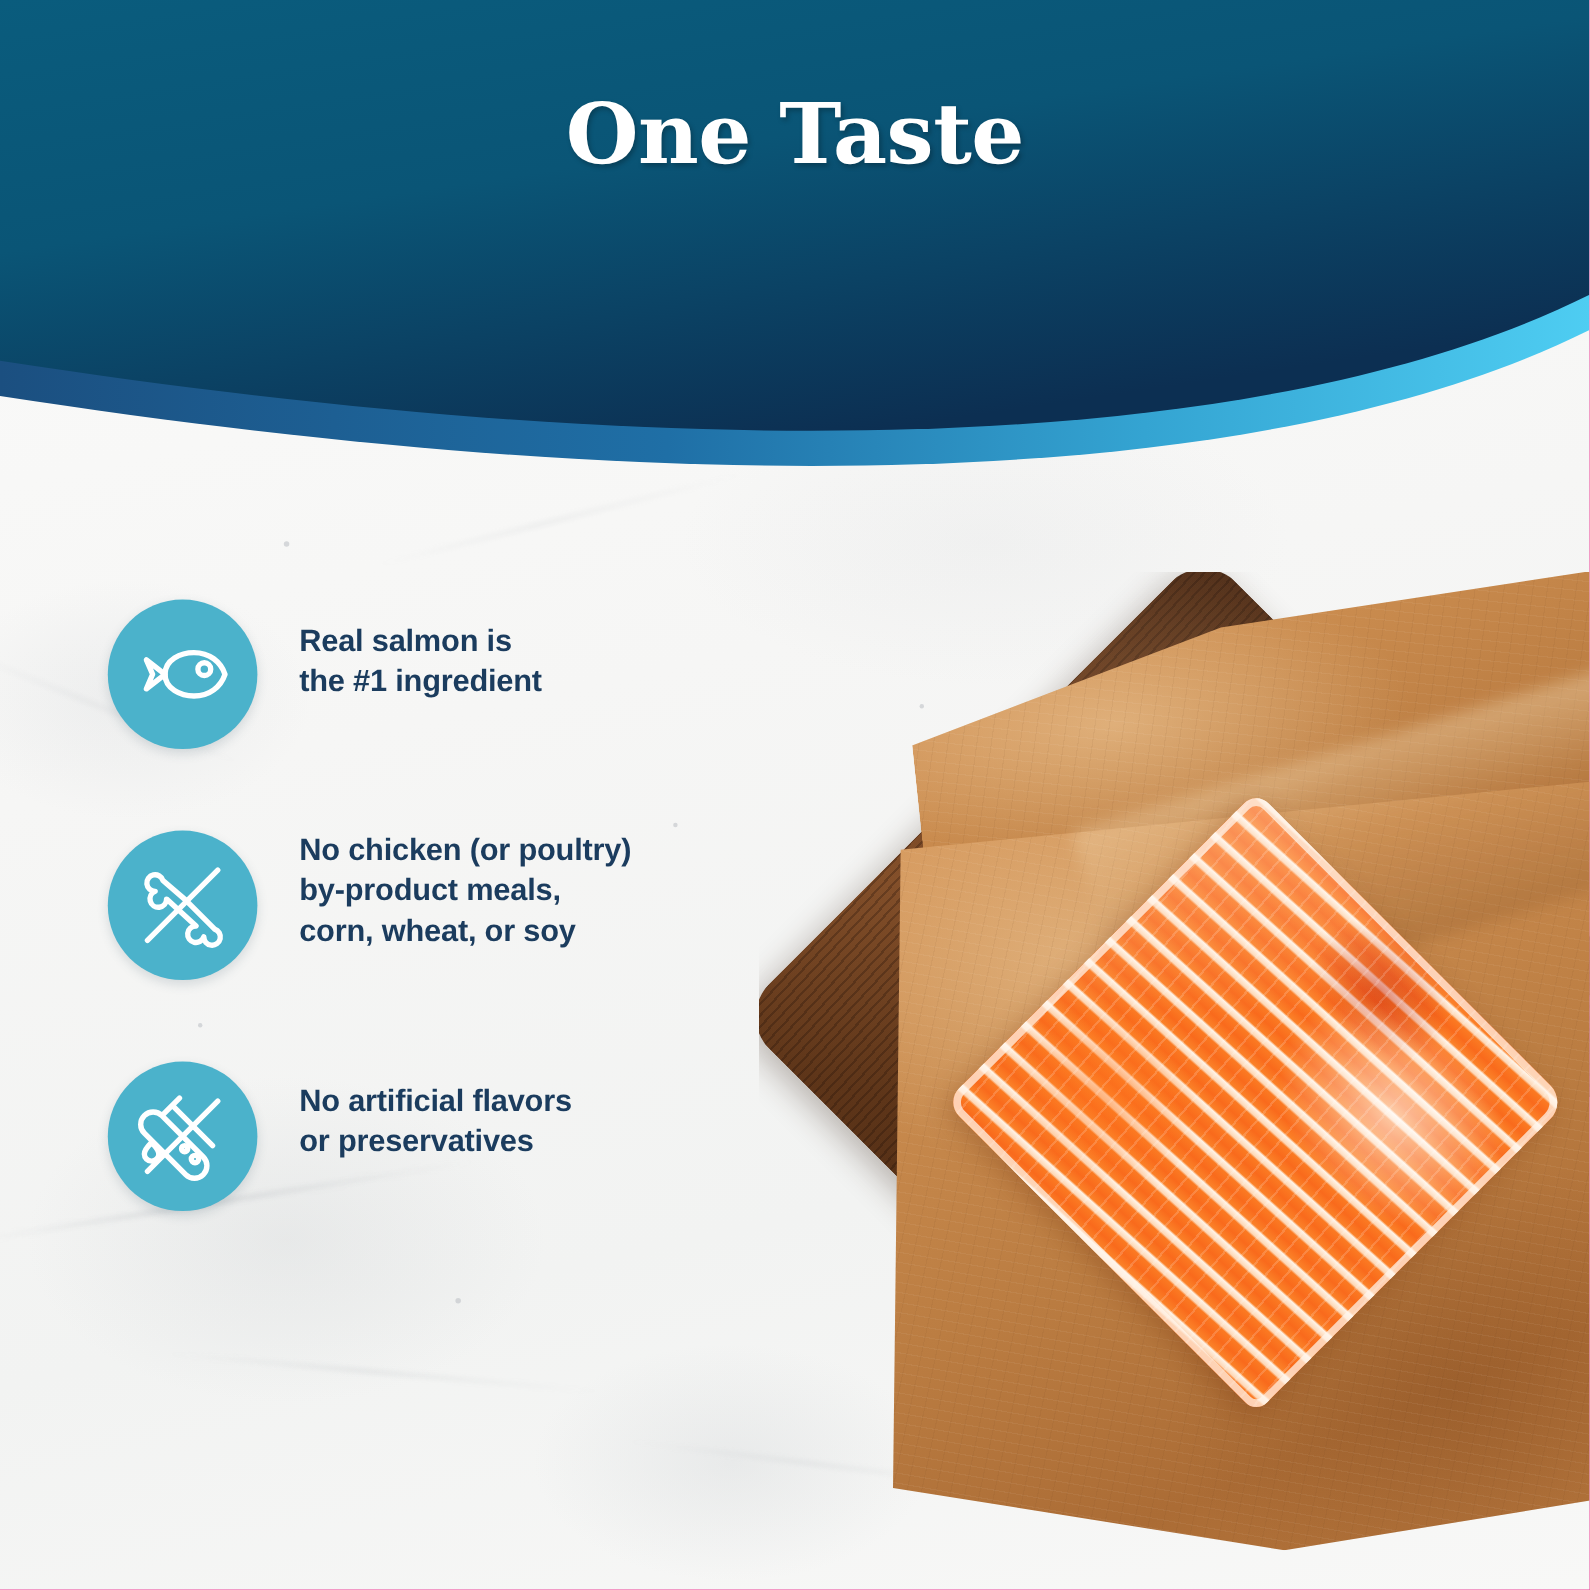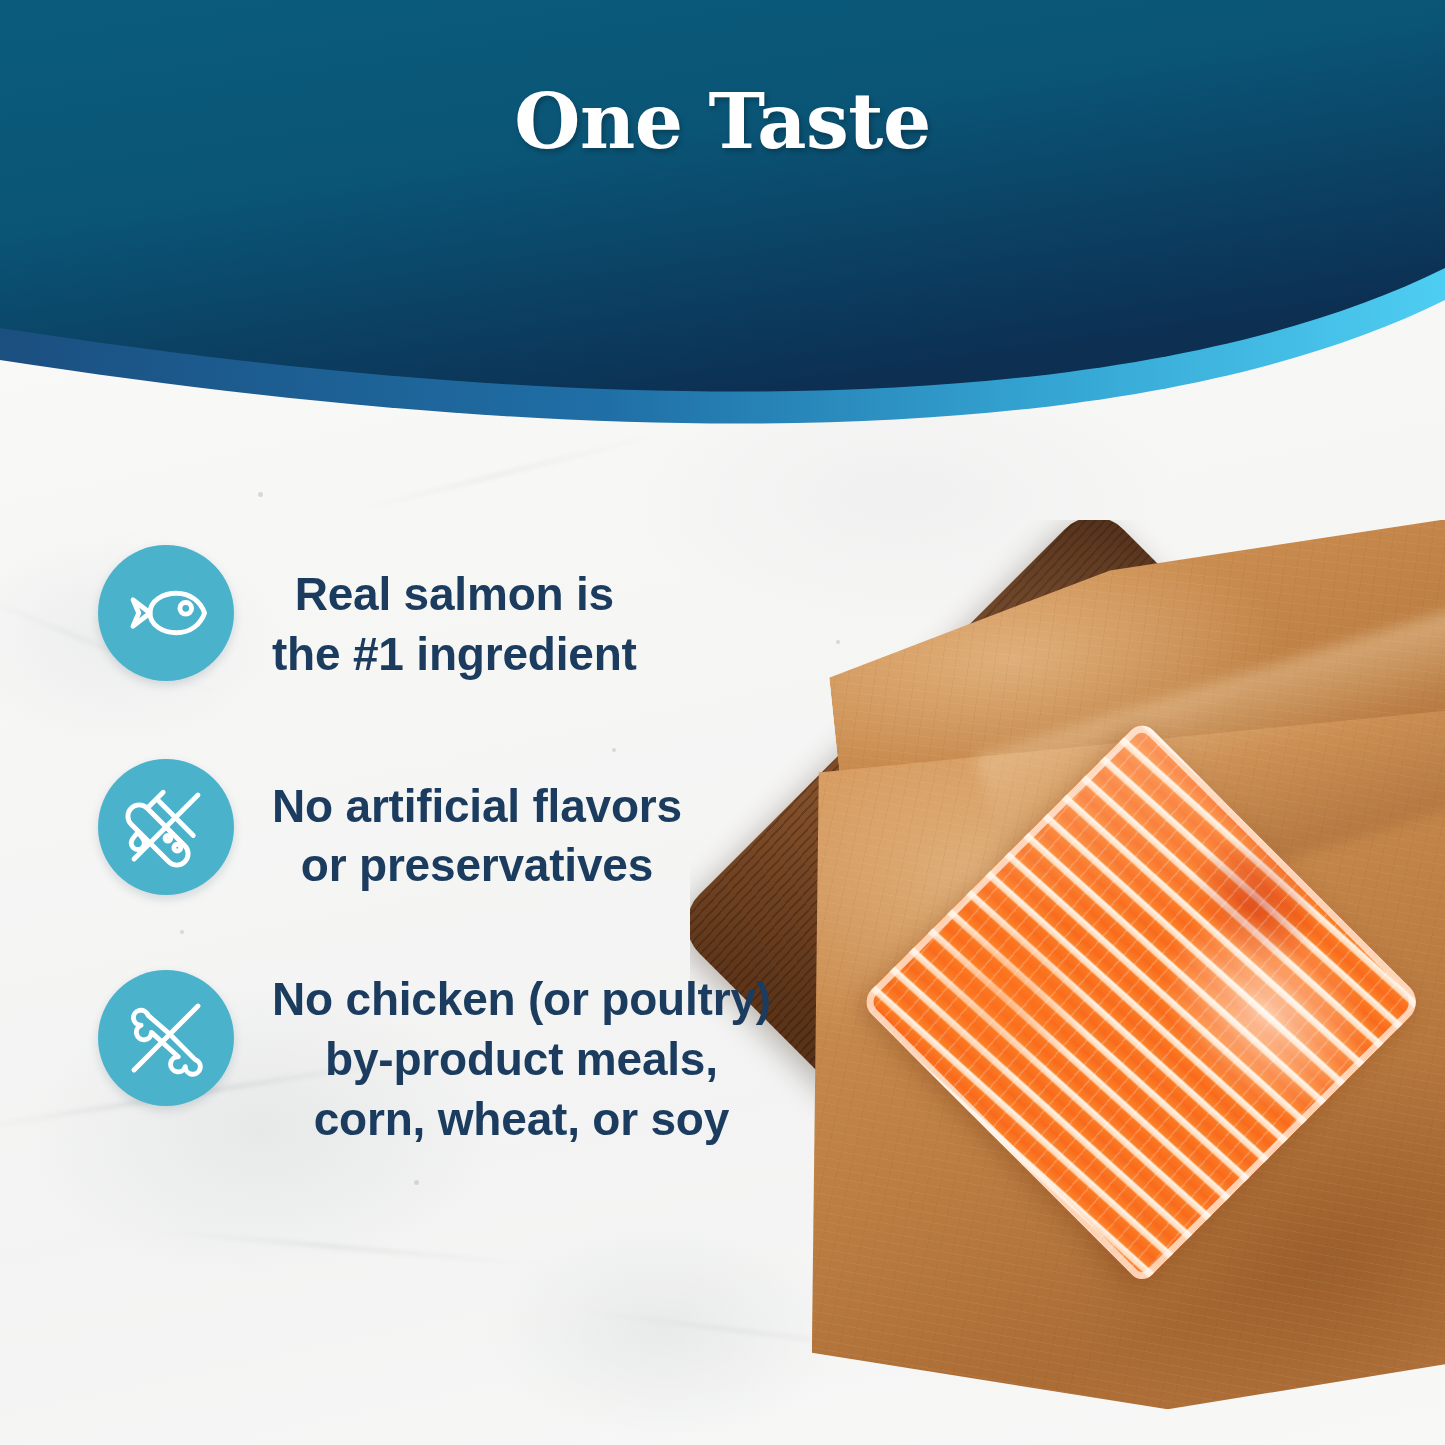--- a/index.html
+++ b/index.html
@@ -196,27 +196,26 @@
     width:136px; height:136px;
     border-radius:50%;
     background:#4bb2cb;
     box-shadow:0 4px 10px rgba(60,90,105,0.18);
     display:flex; align-items:center; justify-content:center;
   }
   .badge svg { width:94px; height:94px; display:block; }
   .btext {
     margin-left:38px;
     color:#1b3c5e;
-    font-size:46px;
+    font-size:28px;
     line-height:1.30;
     font-weight:700;
     letter-spacing:-0.2px;
     padding-top:4px;
     white-space:pre-line;
-    text-align:center;
   }
   .b1 .badge { margin-top:0; }
   .b1 .btext { padding-top:20px; }
   .b2 .btext { padding-top:0px; }
   .b3 .btext { padding-top:18px; }
 </style>
 </head>
 <body>
 
 <div id="stage">
@@ -275,47 +274,47 @@
         <svg viewBox="0 0 100 100">
           <g fill="none" stroke="#ffffff" stroke-width="5.2" stroke-linecap="round" stroke-linejoin="round">
             <path d="M33 50 C33 36 48 29 61 29 C76 29 87 38 91 50 C87 62 76 71 61 71 C48 71 33 64 33 50 Z"></path>
             <path d="M33 50 L15 36 L21 50 L15 64 Z"></path>
             <circle cx="71" cy="45" r="6.2"></circle>
           </g>
         </svg>
       </div>
       <div class="btext">Real salmon is
 the #1 ingredient</div>
+    </div>
+
+    <div class="bullet b2">
+      <div class="badge">
+        <svg viewBox="0 0 100 100">
+          <g fill="none" stroke="#ffffff" stroke-width="5.2" stroke-linecap="round" stroke-linejoin="round">
+            <path d="M31 26 a8 8 0 1 0 -7.5 10.5 a8 8 0 1 0 11 7.5 L63 70 a8 8 0 1 0 7.5 10.5 a8 8 0 1 0 10.5 -7.5 L52.5 44.5 Z"></path>
+            <line x1="84" y1="16" x2="16" y2="84"></line>
+          </g>
+        </svg>
+      </div>
+      <div class="btext">No chicken (or poultry)
+by-product meals,
+corn, wheat, or soy</div>
     </div>
 
     <div class="bullet b3">
       <div class="badge">
         <svg viewBox="0 0 100 100">
           <g fill="none" stroke="#ffffff" stroke-width="5.2" stroke-linecap="round" stroke-linejoin="round">
             <path d="M30 30 L47 13 M30 30 L70 70 a12 12 0 0 1 -17 17 L13 47 a12 12 0 0 1 17 -17 Z"></path>
             <path d="M41 21 L79 59"></path>
             <circle cx="52" cy="62" r="3"></circle>
             <circle cx="62" cy="72" r="3.6"></circle>
             <path d="M20 56 c-5 5 -7 8 -7 11 a7 7 0 0 0 14 0 c0 -3 -2 -6 -7 -11 Z"></path>
             <line x1="84" y1="16" x2="16" y2="84"></line>
           </g>
         </svg>
       </div>
       <div class="btext">No artificial flavors
 or preservatives</div>
     </div>
 
-    <div class="bullet b2">
-      <div class="badge">
-        <svg viewBox="0 0 100 100">
-          <g fill="none" stroke="#ffffff" stroke-width="5.2" stroke-linecap="round" stroke-linejoin="round">
-            <path d="M31 26 a8 8 0 1 0 -7.5 10.5 a8 8 0 1 0 11 7.5 L63 70 a8 8 0 1 0 7.5 10.5 a8 8 0 1 0 10.5 -7.5 L52.5 44.5 Z"></path>
-            <line x1="84" y1="16" x2="16" y2="84"></line>
-          </g>
-        </svg>
-      </div>
-      <div class="btext">No chicken (or poultry)
-by-product meals,
-corn, wheat, or soy</div>
-    </div>
-
   </div>
 </div>
 
 </body></html>

